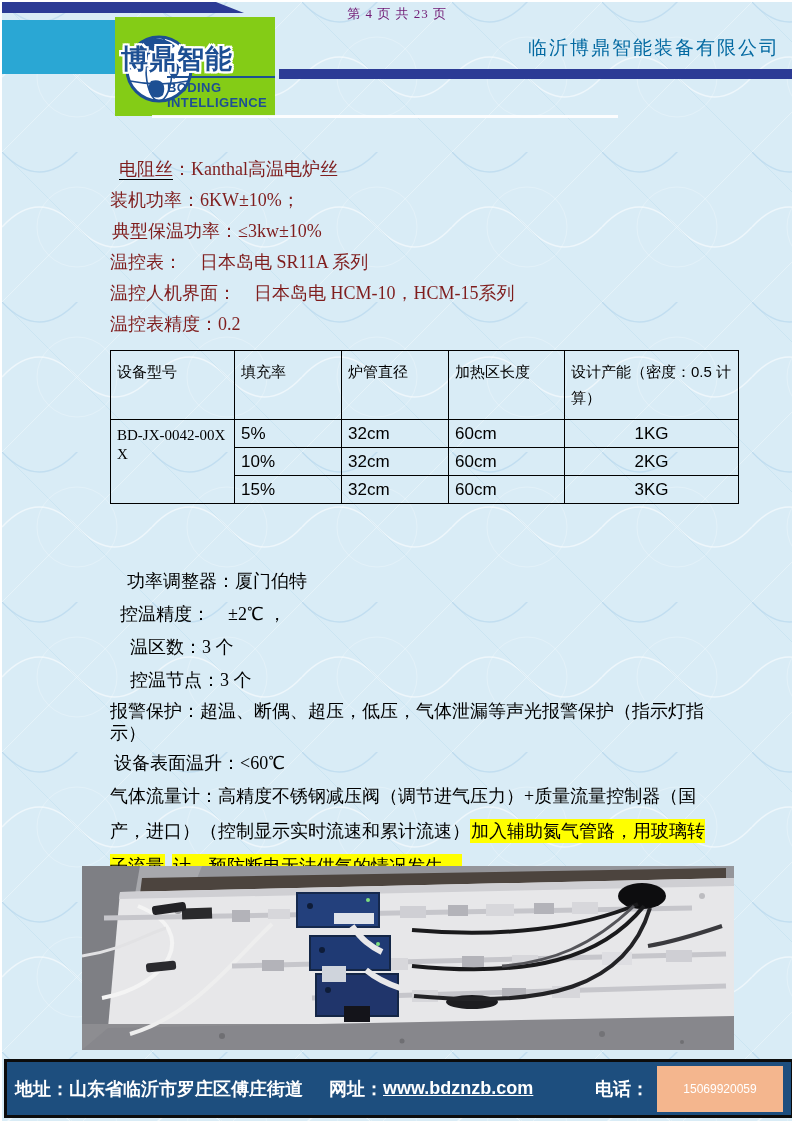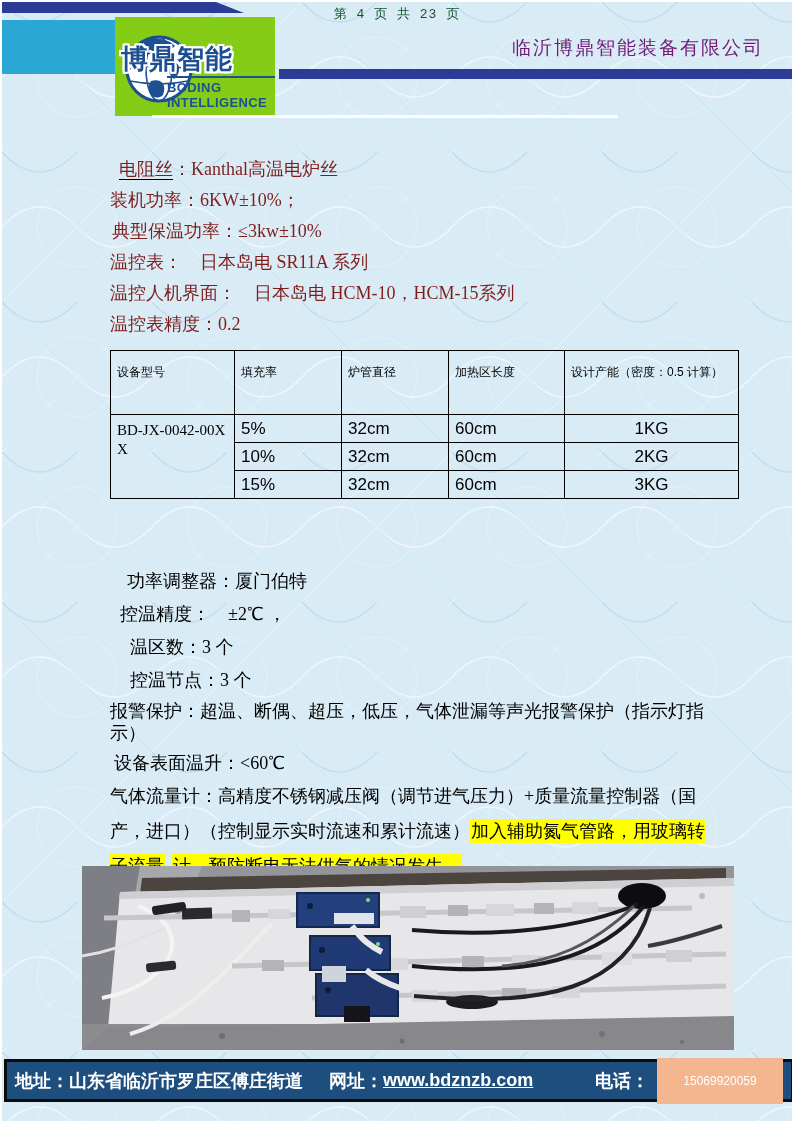--- a/index.html
+++ b/index.html
@@ -9,66 +9,66 @@
     position:relative; width:794px; height:1123px; overflow:hidden;
     background-color:var(--page_bg,#d9ecf6);
     border:2px solid #ffffff;
   }
   .wm { position:absolute; inset:0; z-index:0; }
   .layer { position:absolute; z-index:2; }
 
   
   .top-bar { top:0; left:0; width:242px; height:11px; background:var(--navy,#2c3b95);
     clip-path:polygon(0 0,214px 0,242px 100%,0 100%); }
-  .page-num { top:3px; left:0; width:100%; text-align:center; font-size:13px; color:#14532d; letter-spacing:1px;font-family:Liberation Mono, monospace; }
+  .page-num { top:3px; left:0; width:100%; text-align:center; font-size:13px; color:#701a75; letter-spacing:1px; }
   .teal-block { top:18px; left:0; width:116px; height:54px; background:var(--teal,#2aa7d4); }
   .logo-box { top:15px; left:113px; width:160px; height:99px; background:#84cc16; }
   .logo-globe { position:absolute; left:2px; top:6px; }
   .logo-cn { position:absolute; left:6px; top:24px; font-family:"Liberation Sans",sans-serif;
     font-weight:900; font-size:27px; color:var(--logo_navy,#1d4f93); letter-spacing:1px;
     text-shadow:-2px 0 0 #fff,2px 0 0 #fff,0 -2px 0 #fff,0 2px 0 #fff,-2px -2px 0 #fff,2px 2px 0 #fff,-2px 2px 0 #fff,2px -2px 0 #fff; }
   .logo-en { position:absolute; left:52px; top:59px; font-family:"Liberation Sans",sans-serif;
     font-weight:bold; font-size:13px; color:var(--logo_navy,#1d4f93); letter-spacing:.4px;
     border-top:2px solid var(--logo_navy,#1d4f93); padding-top:2px; }
-  .company-name { top:33px; right:28px; font-size:19px; color:#701a75; letter-spacing:2px; }
+  .company-name { top:33px; right:12px; font-size:19px; color:#0369a1; letter-spacing:2px; }
   .header-rule { top:67px; left:277px; width:517px; height:10px; background:var(--navy,#2c3b95); }
   .white-line { top:113px; left:150px; width:466px; height:3px; background:rgba(255,255,255,.9); }
 
   
   .sec1 { left:108px; top:152px; width:628px; font-size:18px; color:#7f1d1d; }
   .sec1 .ln { line-height:31px; white-space:nowrap; }
   .pl9{padding-left:9px;} .pl2{padding-left:2px;} .pl17{padding-left:17px;}
   .pl10{padding-left:10px;} .pl20{padding-left:20px;} .pl4{padding-left:4px;}
   .u { border-bottom:1px solid #000; }
 
   
   .spec-table-wrap { left:108px; top:348px; width:628px; }
   table { width:628px; border-collapse:collapse; table-layout:fixed; }
   th,td { border:1.6px solid #000; color:#000; }
-  th { font-family:"Liberation Sans",sans-serif; font-weight:normal; font-size:12px;
+  th { font-family:"Liberation Sans",sans-serif; font-weight:normal; font-size:15px;
     text-align:left; vertical-align:top; padding:8px 6px; height:64px; line-height:26px; }
   td { font-family:"Liberation Sans",sans-serif; font-size:17px; padding:2px 6px; height:28px; }
   td.model { font-family:"Liberation Serif",serif; font-size:15px; vertical-align:top;
     padding-top:6px; line-height:1.25; word-break:break-all;margin-left:31px; }
   td.cap { text-align:center; }
 
   
   .sec2 { left:108px; top:563px; width:628px; font-size:18px; color:#000; }
   .sec2 .ln { line-height:33px; white-space:nowrap; }
   .alarm { width:602px; line-height:22px; margin-top:3px; }
   .surface { line-height:30px; margin-top:4px; }
   .gas { width:604px; line-height:35px; margin-top:1px; }
   mark.hl { background:var(--highlight,#ffff00); color:#000; padding:2px 1px; }
   mark.hl.second { margin-left:7px; }
 
   
   .photo { left:80px; top:864px; width:652px; height:184px; }
 
   
-  .footer { left:2px; top:1057px; width:790px; height:43px;
+  .footer { left:2px; top:1057px; width:790px; height:59px;
     background:var(--footer_bg,#1d4e7e); border:3px solid var(--footer_border,#0c0c0c);
     display:flex; align-items:center; padding:0 8px;
     font-family:"Liberation Sans",sans-serif; font-weight:bold; font-size:18px; color:#fff; }
   .footer .site { text-decoration:underline; color:#fff; }
   .footer .gap { width:26px; }
   .footer .spacer { flex:1; }
   .phone-box { width:126px; height:46px; line-height:46px; text-align:center;
     background:var(--phone_box,#f4b68e); color:#fff; font-weight:normal; font-size:12px; margin-left:8px; }
 </style>
 </head>

